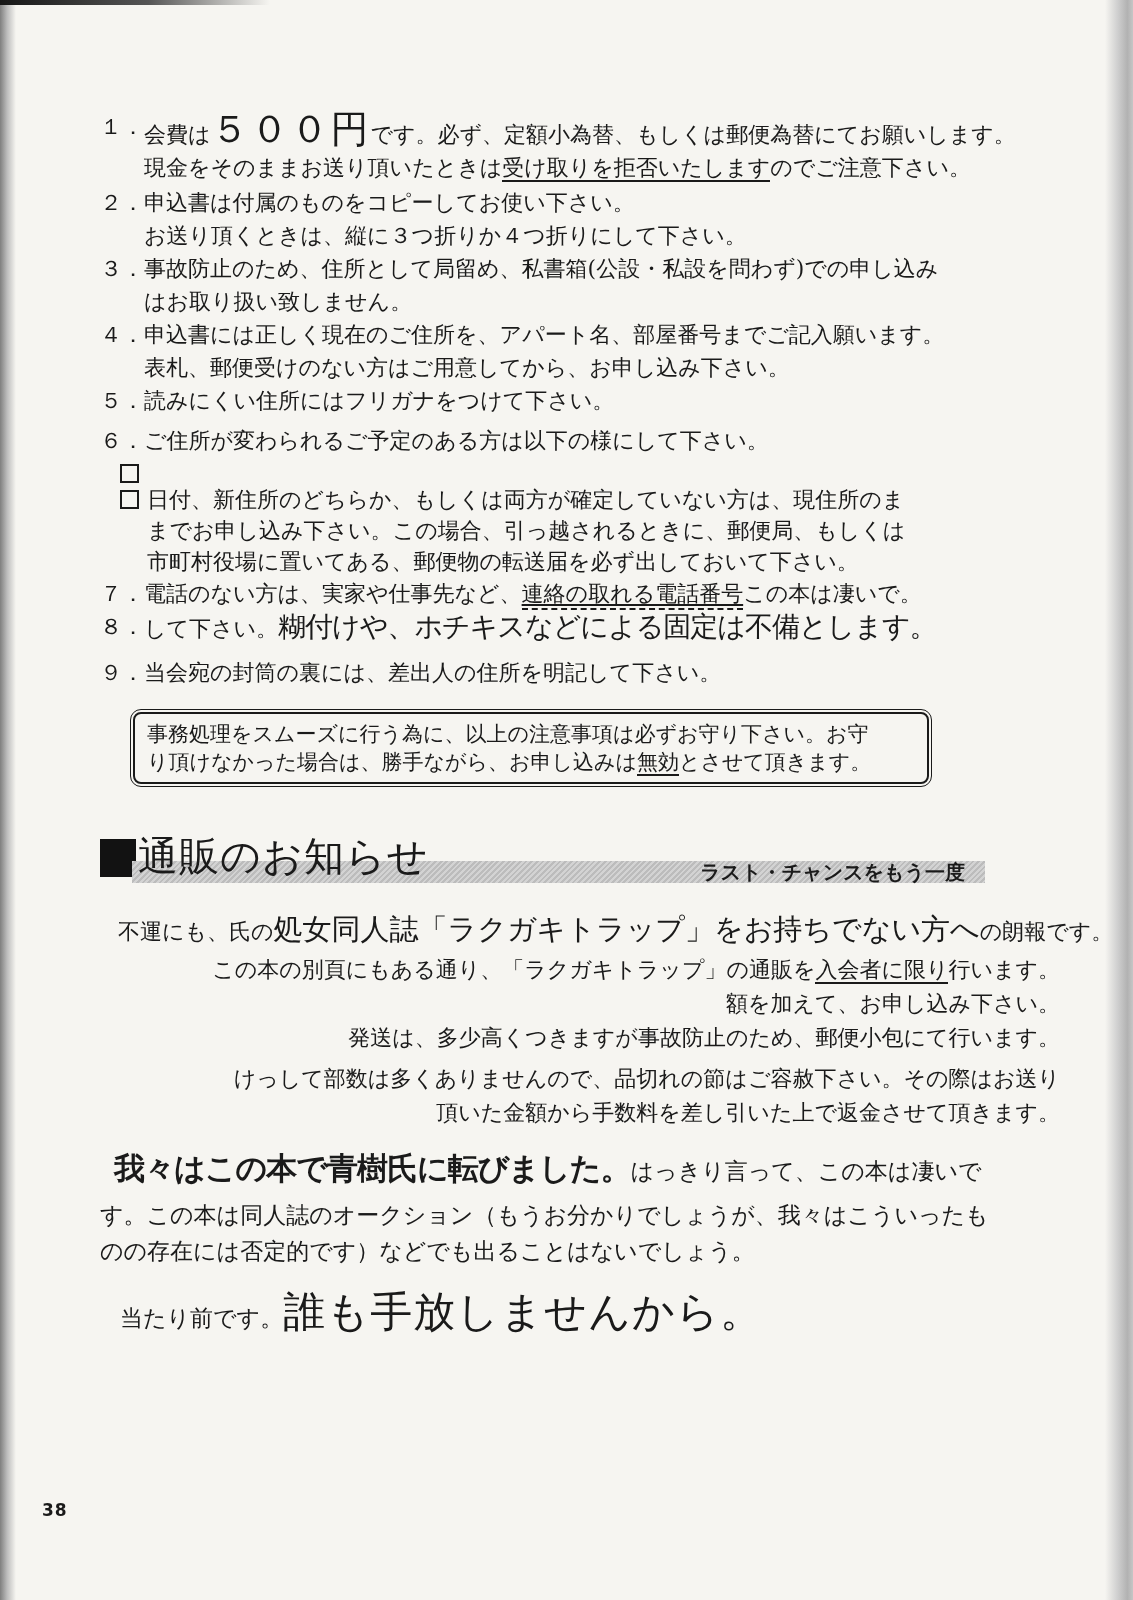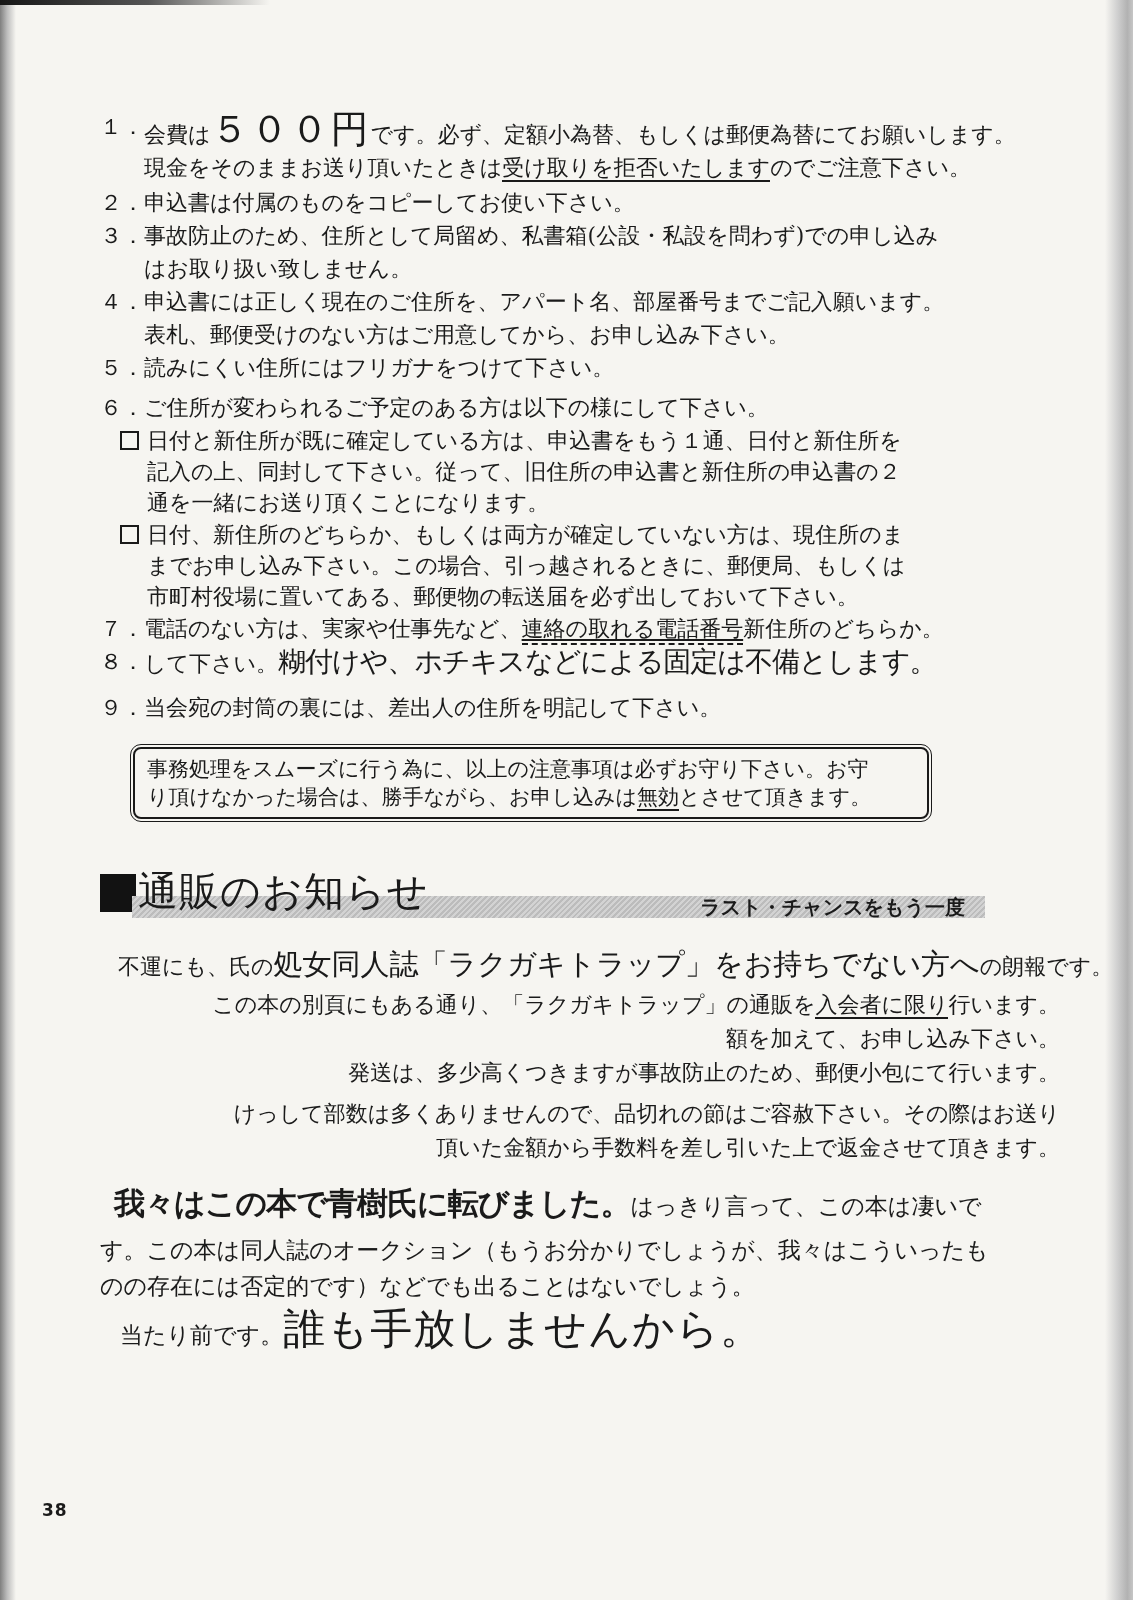--- a/index.html
+++ b/index.html
@@ -58,21 +58,21 @@
   .mline{white-space:nowrap;font-size:22px;line-height:34px;text-align:right;}
   .mline-first{line-height:42px;}
   .mbig{font-size:29px;}
   .m-p3{margin-top:7px;}
 
   .closing{margin-top:15px;margin-left:14px;}
   .cline1{white-space:nowrap;line-height:46px;}
   .cbig1{font-size:31px;font-weight:bold;letter-spacing:-1px;}
   .ct{font-size:23px;}
   .cline{white-space:nowrap;font-size:23px;line-height:36px;margin-left:-14px;}
-  .clast{white-space:nowrap;line-height:50px;margin-left:6px;}
+  .clast{white-space:nowrap;line-height:50px;margin-left:6px;margin-top:18px;}
   .cbig2{font-size:42px;letter-spacing:1px;}
 
   .pagenum{position:absolute;left:42px;top:1500px;
     font-family:"DejaVu Sans","Liberation Sans",sans-serif;
     font-size:17px;font-weight:bold;letter-spacing:1px;}
 </style>
 </head>
 <body>
 
 <div class="page">
@@ -87,20 +87,21 @@
       <div class="itembody">
         <div class="line"><span>会費は</span><span class="big500">５００円</span><span>です。必ず、定額小為替、もしくは郵便為替にてお願いします。</span></div>
         <div class="line"><span>現金をそのままお送り頂いたときは</span><span class="u">受け取りを拒否いたします</span><span>のでご注意下さい。</span></div>
       </div>
     </div>
 
     <div class="item">
       <span class="num">２．</span>
       <div class="itembody">
         <div class="line">申込書は付属のものをコピーしてお使い下さい。</div>
+        <div class="line">お送り頂くときは、縦に３つ折りか４つ折りにして下さい。</div>
       </div>
     </div>
 
     <div class="item">
       <span class="num">３．</span>
       <div class="itembody">
         <div class="line">事故防止のため、住所として局留め、私書箱(公設・私設を問わず)での申し込み</div>
         <div class="line">はお取り扱い致しません。</div>
       </div>
     </div>
@@ -122,40 +123,35 @@
 
     <div class="item">
       <span class="num">６．</span>
       <div class="itembody">
         <div class="line">ご住所が変わられるご予定のある方は以下の様にして下さい。</div>
       </div>
     </div>
 
     <div class="cbitem">
       <span class="cbx"></span>
-      <div class="itembody">
-        <div class="line">日付と新住所が既に確定している方は、申込書をもう１通、日付と新住所を</div>
-        <div class="line">記入の上、同封して下さい。従って、旧住所の申込書と新住所の申込書の２</div>
-        <div class="line">通を一緒にお送り頂くことになります。</div>
-      </div>
     </div>
 
     <div class="cbitem">
       <span class="cbx"></span>
       <div class="itembody">
         <div class="line">日付、新住所のどちらか、もしくは両方が確定していない方は、現住所のま</div>
         <div class="line">までお申し込み下さい。この場合、引っ越されるときに、郵便局、もしくは</div>
         <div class="line">市町村役場に置いてある、郵便物の転送届を必ず出しておいて下さい。</div>
       </div>
     </div>
 
     <div class="item">
       <span class="num">７．</span>
       <div class="itembody">
-        <div class="line"><span>電話のない方は、実家や仕事先など、</span><span class="u-dash">連絡の取れる電話番号</span><span>新住所のどちらか。</span></div>
+        <div class="line"><span>電話のない方は、実家や仕事先など、</span><span class="u-dash">連絡の取れる電話番号</span><span>この本は凄いで。</span></div>
       </div>
     </div>
 
     <div class="item m-i8">
       <span class="num">８．</span>
       <div class="itembody">
         <div class="line"><span>して下さい。</span><span class="big8">糊付けや、ホチキスなどによる固定は不備とします。</span></div>
       </div>
     </div>
 

